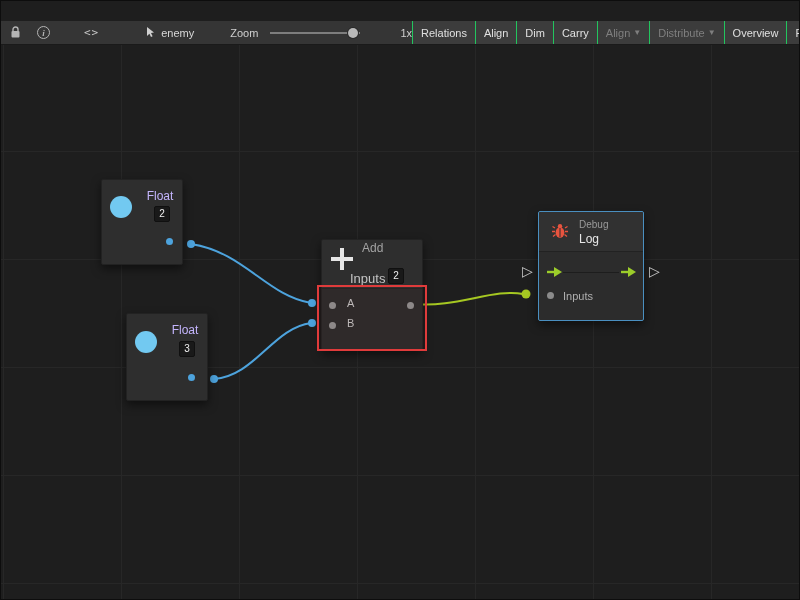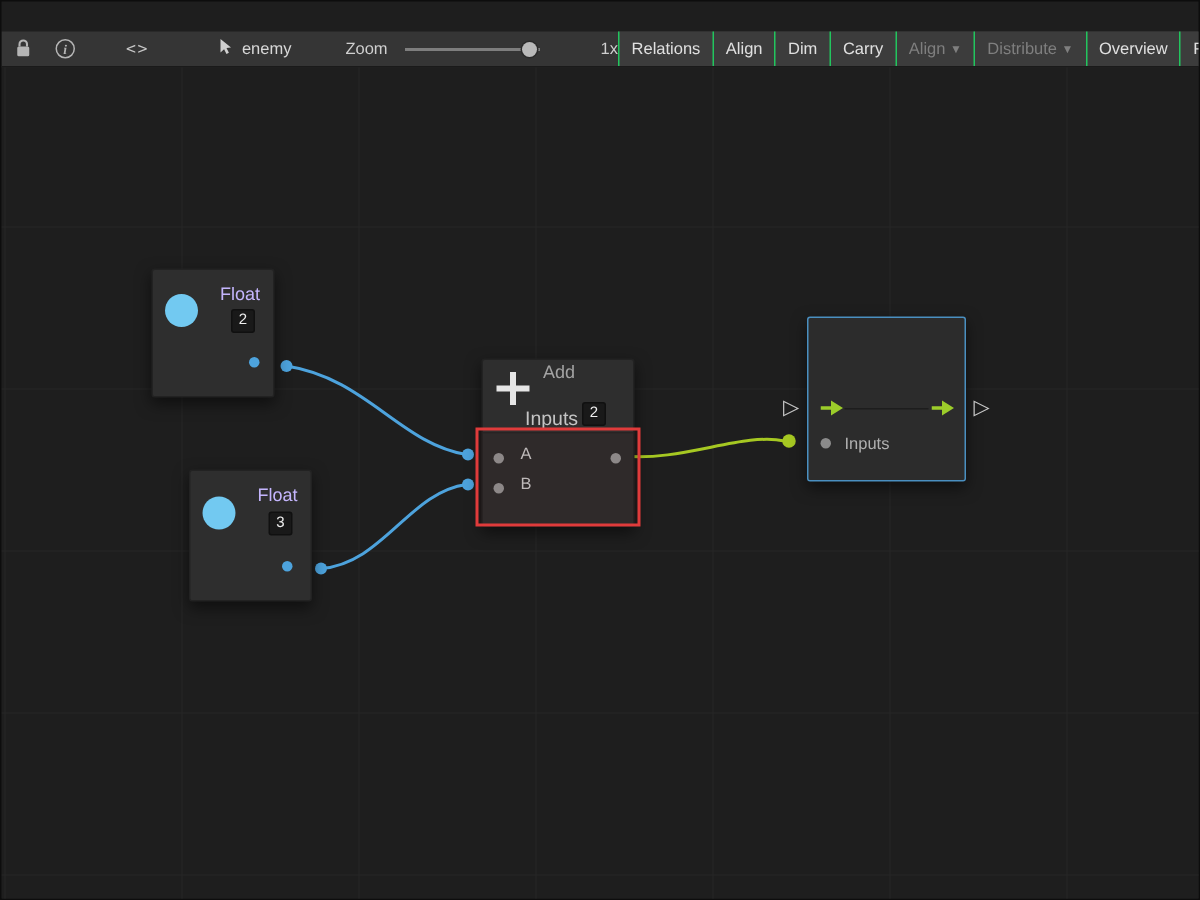--- a/index.html
+++ b/index.html
@@ -196,20 +196,35 @@
         <div class="port-label" style="left:25px;top:8px;">A</div>
         <div class="port-dot" style="left:85px;top:13px;"></div>
         <div class="port-dot" style="left:7px;top:33px;"></div>
         <div class="port-label" style="left:25px;top:28px;">B</div>
       </div>
     </div>
 
     <div class="selection-box" style="left:316px;top:240px;width:110px;height:66px;"></div>
 
     <div class="node log-node" style="left:537px;top:166px;width:106px;height:110px;">
+      <div class="log-header">
+        <span style="position:absolute;left:12px;top:10px;">
+          <svg width="18" height="18" viewBox="0 0 18 18">
+            <g stroke="#e8543f" stroke-width="1.3" fill="none">
+              <path d="M4 6 L1.5 4.5 M4 9.5 H1 M4.5 12.5 L2 14.5"></path>
+              <path d="M14 6 L16.5 4.5 M14 9.5 H17 M13.5 12.5 L16 14.5"></path>
+            </g>
+            <circle cx="9" cy="4.2" r="2.2" fill="#e8543f"></circle>
+            <ellipse cx="9" cy="10.5" rx="4.4" ry="5.2" fill="#e8543f"></ellipse>
+            <line x1="9" y1="6" x2="9" y2="15" stroke="#2c2c2c" stroke-width="1"></line>
+          </svg>
+        </span>
+        <span class="log-category">Debug</span>
+        <span class="log-title">Log</span>
+      </div>
       <div class="flow-line"></div>
       <span class="flow-arrow" style="left:8px;top:54px;">
         <svg width="16" height="12" viewBox="0 0 16 12">
           <line x1="0" y1="6" x2="8" y2="6" stroke="#9ccd2a" stroke-width="2.4"></line>
           <path d="M7 1 L15 6 L7 11 Z" fill="#9ccd2a"></path>
         </svg>
       </span>
       <span class="flow-arrow" style="left:82px;top:54px;">
         <svg width="16" height="12" viewBox="0 0 16 12">
           <line x1="0" y1="6" x2="8" y2="6" stroke="#9ccd2a" stroke-width="2.4"></line>

